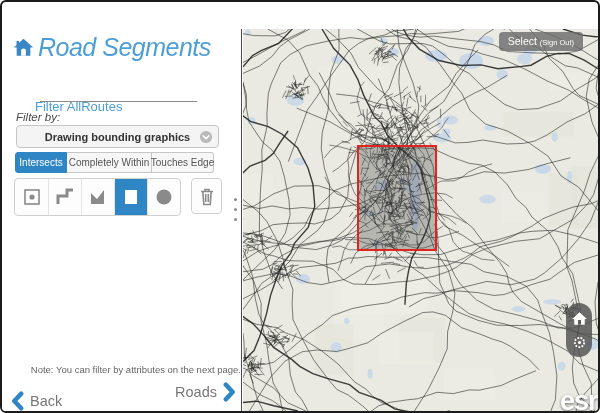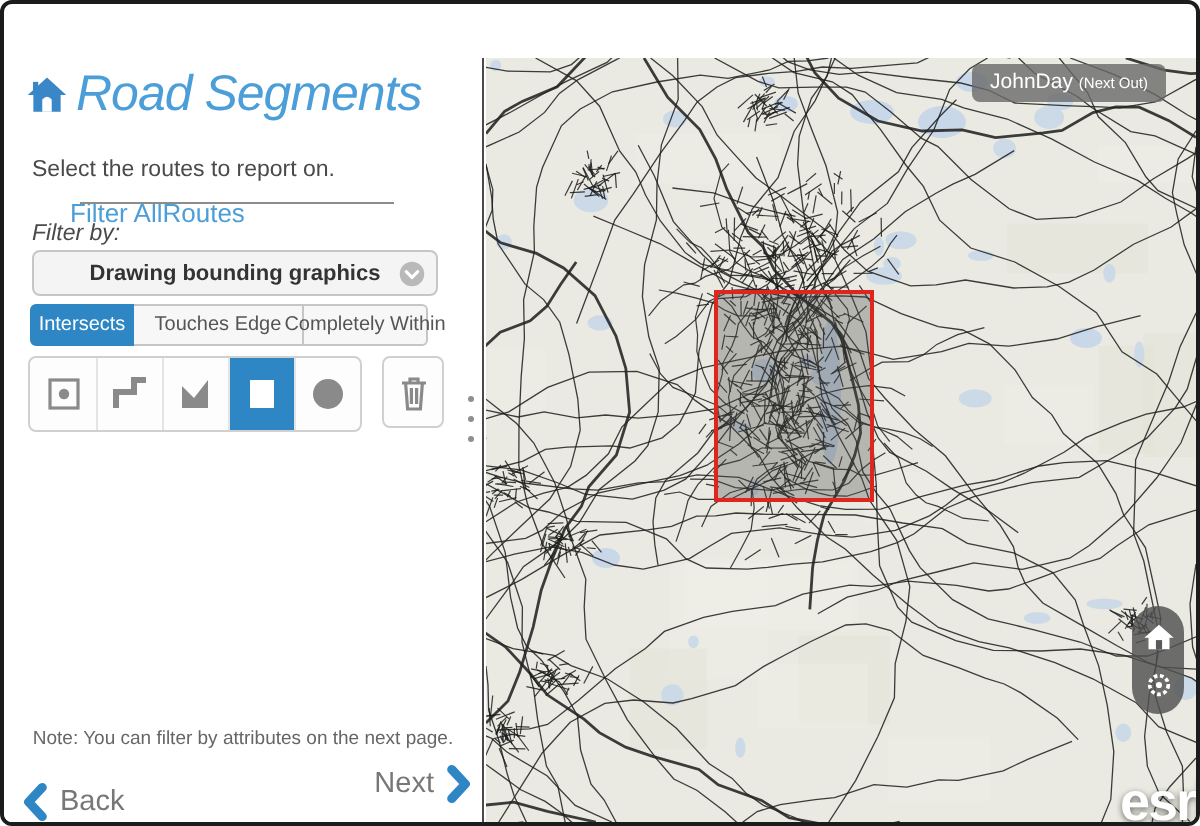--- a/index.html
+++ b/index.html
@@ -34,21 +34,21 @@
   .tools{position:absolute;left:12px;top:149px;display:flex;align-items:flex-start;}
   .tool-group{display:flex;border:1px solid #d0d0d0;border-radius:4px;overflow:hidden;background:#fdfdfd;}
   .tool{width:33px;height:36px;display:flex;align-items:center;justify-content:center;border-left:1px solid #e4e4e4;cursor:pointer;background:transparent;}
   .tool:first-child{border-left:none;}
   .tool.selected{background:#2e86c5;}
   .trash-btn{margin-left:10px;width:31px;height:36px;border:1px solid #d0d0d0;border-radius:4px;background:#fdfdfd;display:flex;align-items:center;justify-content:center;cursor:pointer;}
 
   .dots-handle{position:absolute;right:2px;top:167px;display:flex;flex-direction:column;gap:7px;padding:2px;cursor:ew-resize;}
   .dot{width:3px;height:3px;border-radius:50%;background:#8f8f8f;}
 
-  .note{position:absolute;left:0;right:0;top:335px;text-align:center;font-size:9.5px;color:#666;}
+  .note{position:absolute;left:0;right:0;top:335px;text-align:right;font-size:9.5px;color:#666;}
   .nav-back{position:absolute;left:8px;bottom:0;display:flex;align-items:center;gap:5px;cursor:pointer;}
   .nav-next{position:absolute;right:4px;bottom:9px;display:flex;align-items:center;gap:5px;cursor:pointer;}
   .nav-label{font-size:14.5px;color:#777;}
 
   
   .map{position:absolute;left:241px;top:27px;right:0;bottom:0;background:#eaeae2;overflow:hidden;}
   #mapsvg{position:absolute;left:0;top:0;width:100%;height:100%;}
   .sel-rect{position:absolute;left:114px;top:116px;width:80px;height:106px;background:rgba(75,75,75,0.33);border:2px solid #e0241e;}
   .user-btn{position:absolute;top:3px;right:15px;background:rgba(105,105,105,0.8);color:#fff;border-radius:4px;padding:3px 9px 4px;font-size:10.5px;cursor:pointer;white-space:nowrap;}
   .user-btn .small{font-size:7.5px;}
@@ -65,41 +65,40 @@
   <div class="panel">
     <div class="title-row">
       <svg class="home-ic" viewBox="0 0 24 24">
         <rect x="4" y="4.5" width="3" height="6" fill="#3a87c8"></rect>
         <path d="M12 2 L23 12 H19.8 V21.5 H4.2 V12 H1 Z" fill="#3a87c8"></path>
         <path d="M9.3 21.5 V14.5 Q12 11.5 14.7 14.5 V21.5 Z" fill="#fff"></path>
       </svg>
       <span class="panel-title">Road Segments</span>
     </div>
     <div class="subtitle">Filter AllRoutes</div>
-    <div class="instruction">Select the routes to report on.</div>
     <div class="divider"></div>
     <div class="filter-label">Filter by:</div>
 
     <div class="dropdown">
       <span>Drawing bounding graphics</span>
       <svg class="dd-chevron" viewBox="0 0 16 16">
         <circle cx="8" cy="8" r="7" fill="#b9b9b9"></circle>
         <path d="M4.7 6.6 L8 10 L11.3 6.6" fill="none" stroke="#fff" stroke-width="1.8" stroke-linecap="round" stroke-linejoin="round"></path>
       </svg>
     </div>
 
     <div class="tabs">
       <div class="tab active">
           <span>Intersects</span>
         </div>
       <div class="tab">
-          <span>Touches Edge</span>
+          <span>Completely Within</span>
         </div>
       <div class="tab">
-          <span>Completely Within</span>
+          <span>Touches Edge</span>
         </div>
     </div>
 
     <div class="tools">
       <div class="tool-group">
         <div class="tool">
           <svg width="22" height="22" viewBox="0 0 22 22">
             <rect x="4" y="4" width="14" height="14" fill="none" stroke="#8a8a8a" stroke-width="1.6"></rect>
             <circle cx="11" cy="11" r="2.6" fill="#8a8a8a"></circle>
           </svg>
@@ -140,21 +139,21 @@
 
     <div class="note">Note: You can filter by attributes on the next page.</div>
 
     <div class="nav-back">
       <svg width="15" height="20" viewBox="0 0 16 22">
         <path d="M12 3 L4.5 11 L12 19" fill="none" stroke="#2e86c5" stroke-width="5" stroke-linecap="round" stroke-linejoin="round"></path>
       </svg>
       <span class="nav-label">Back</span>
     </div>
     <div class="nav-next">
-      <span class="nav-label">Next</span>
+      <span class="nav-label">Roads</span>
       <svg width="15" height="20" viewBox="0 0 16 22">
         <path d="M4 3 L11.5 11 L4 19" fill="none" stroke="#2e86c5" stroke-width="5" stroke-linecap="round" stroke-linejoin="round"></path>
       </svg>
     </div>
   </div>
 
   <div class="map">
     <svg id="mapsvg" viewBox="0 0 355 382" preserveAspectRatio="none">
         <rect x="259.0511060315422" y="163.4950015598419" width="44.64498727333033" height="29.379437963654958" fill="#f1f1e8" opacity="0.4"></rect>
         <rect x="92.06432429005594" y="252.97906201285267" width="49.15357984563037" height="57.59865147182655" fill="#f1f1e8" opacity="0.4"></rect>
@@ -1033,22 +1032,22 @@
         <polyline points="150.7,204.1 142.8,210.6 132.1,215.7 123.5,220.0 116.2,220.7 106.1,220.7 96.8,217.0 89.1,218.2" fill="none" stroke="#1c1c1c" stroke-width="0.6" opacity="0.85"></polyline>
         <polyline points="169.8,88.6 160.5,89.5 154.2,94.1 147.4,98.1 140.9,99.2 133.0,99.5 122.0,96.0 112.2,96.7" fill="none" stroke="#1c1c1c" stroke-width="0.6" opacity="0.85"></polyline>
         <polyline points="131.4,132.2 136.7,142.0 144.5,151.7 148.8,162.0 147.8,172.0 149.5,183.8 153.4,196.0 155.7,204.0" fill="none" stroke="#1c1c1c" stroke-width="0.6" opacity="0.85"></polyline>
         <polyline points="151.1,202.1 141.4,206.0 135.5,210.5 133.1,216.1 134.1,224.7 132.6,235.6 127.4,245.6 122.2,255.0" fill="none" stroke="#1c1c1c" stroke-width="0.6" opacity="0.85"></polyline>
         <polyline points="149.0,137.9 149.8,132.3 154.6,121.6 159.2,117.2 167.0,106.5 173.0,96.6 177.1,93.8 186.9,88.7" fill="none" stroke="#1c1c1c" stroke-width="0.6" opacity="0.85"></polyline>
         <polyline points="143.4,217.7 154.3,216.0 159.8,215.4 166.0,217.4 171.9,218.8 180.4,219.1 186.6,217.1 195.2,214.0" fill="none" stroke="#1c1c1c" stroke-width="0.6" opacity="0.85"></polyline>
         <polyline points="129.3,177.8 120.0,173.1 112.2,165.5 108.8,157.8 105.4,146.7 105.8,138.5 104.7,129.6 108.2,117.7" fill="none" stroke="#1c1c1c" stroke-width="0.6" opacity="0.85"></polyline>
       </svg>
     <div class="sel-rect"></div>
     <div class="user-btn">
-      <span>JohnDay</span>
-      <span class="small">(Next Out)</span>
+      <span>Select</span>
+      <span class="small">(Sign Out)</span>
     </div>
     <div class="map-controls">
       <div class="mc-btn">
         <svg width="17" height="17" viewBox="0 0 22 22">
           <path d="M11 3 L20.5 11.5 H17.8 V19 H4.2 V11.5 H1.5 Z" fill="#fff"></path>
           <rect x="9" y="13" width="4" height="6" fill="#5a5a5a"></rect>
         </svg>
       </div>
       <div class="mc-btn">
         <svg width="17" height="17" viewBox="0 0 22 22">

